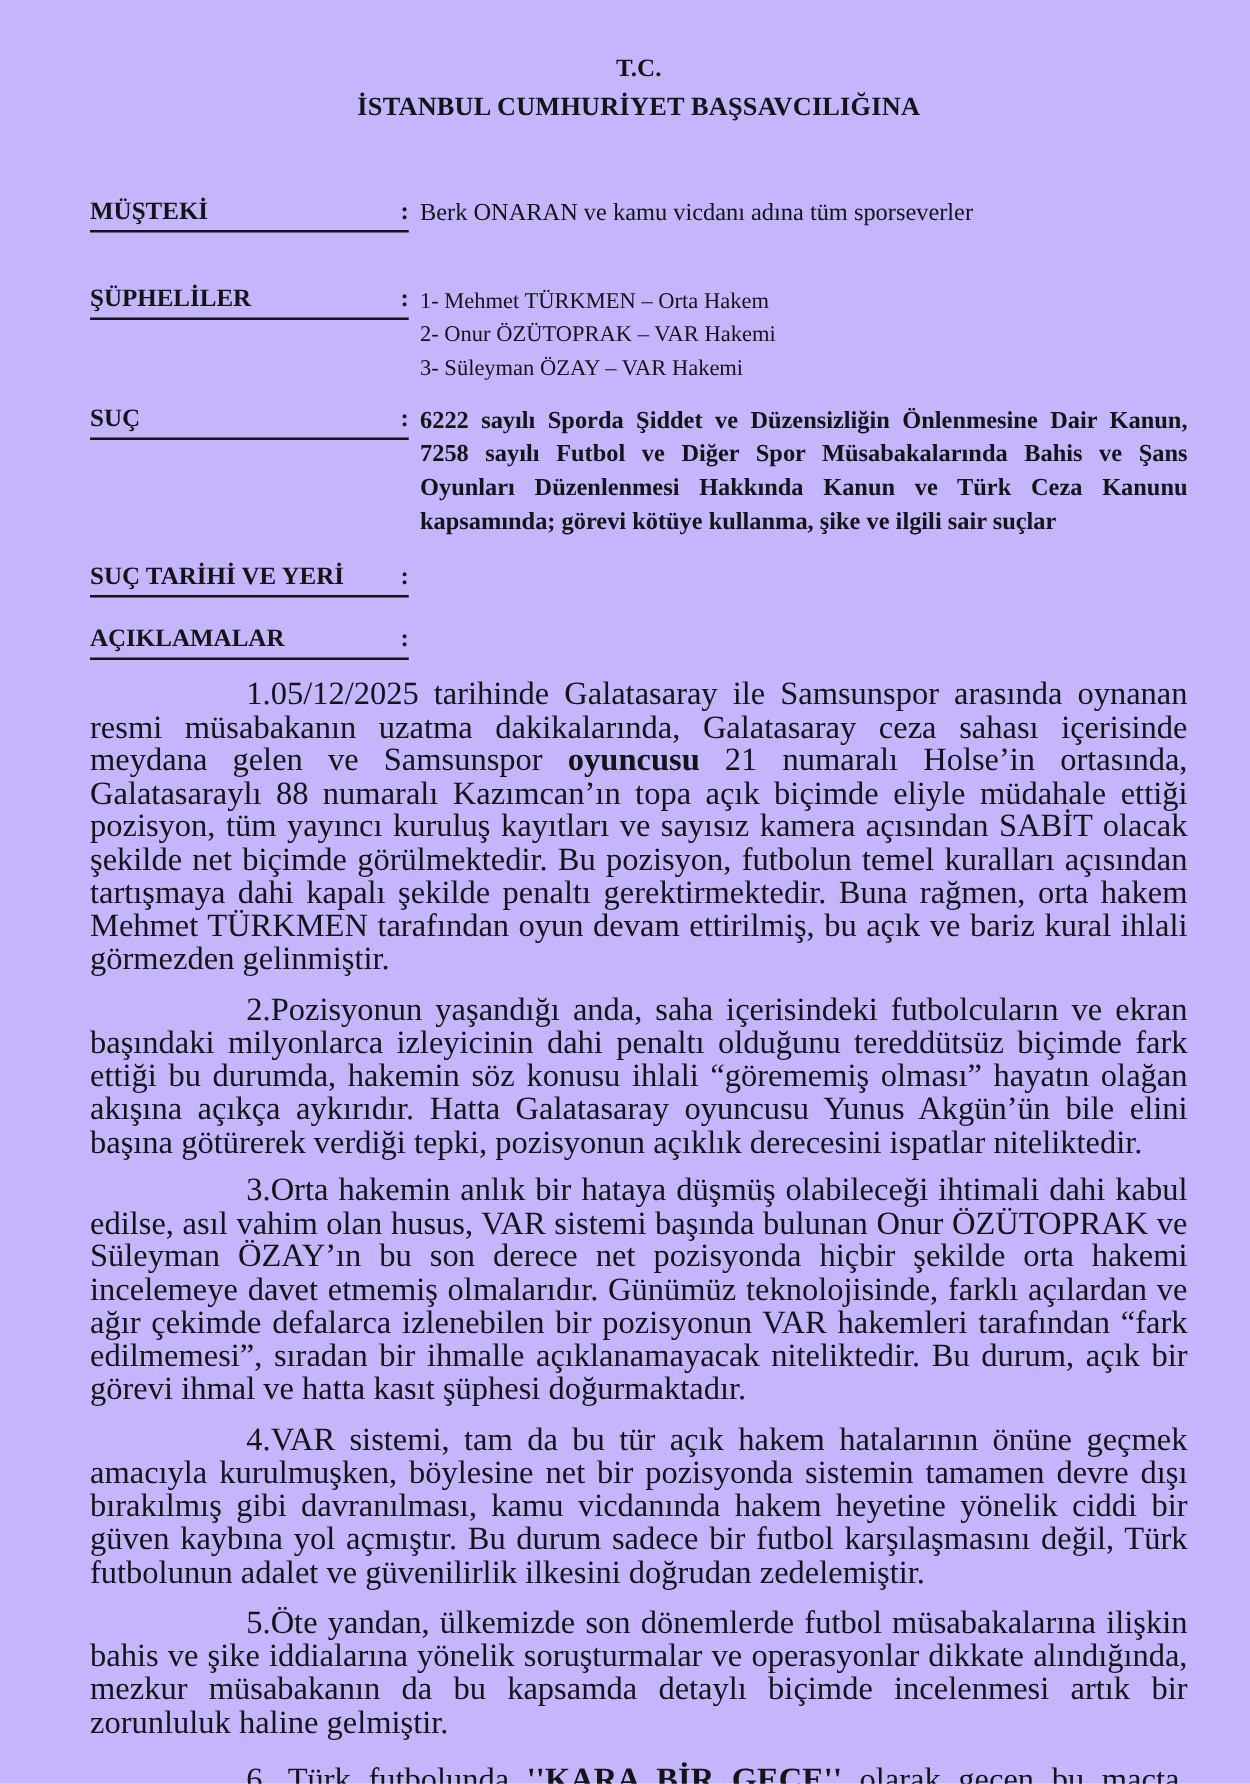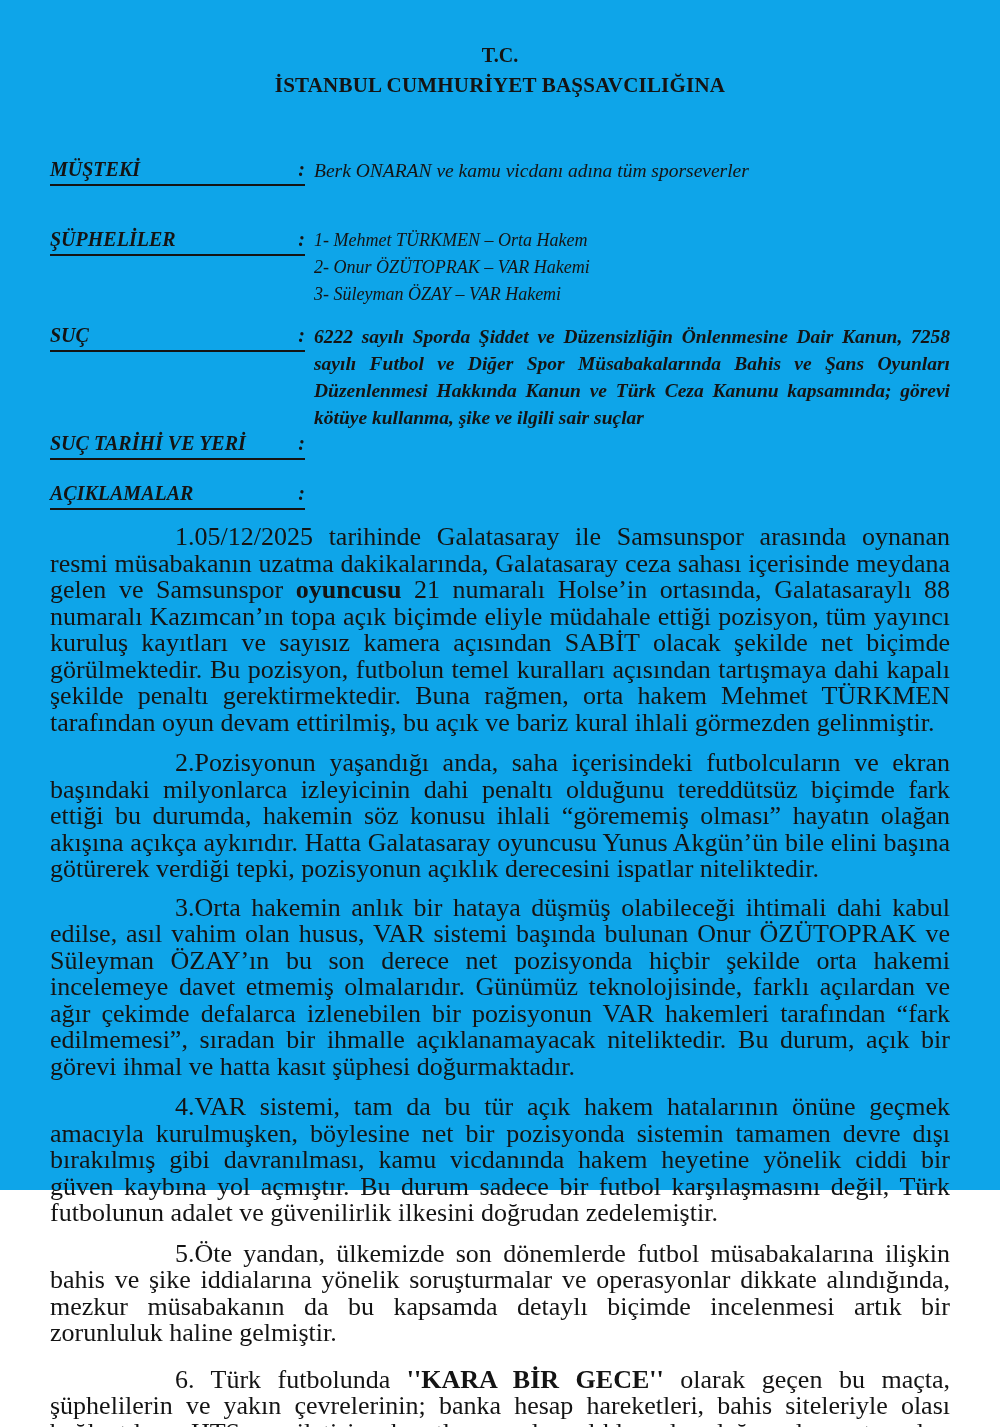--- a/index.html
+++ b/index.html
@@ -7,51 +7,51 @@
   body {
     width: 1000px;
     height: 1427px;
     overflow: hidden;
     font-family: "Liberation Serif", "DejaVu Serif", serif;
     color: #141414;
     position: relative;
   }
   .page {
     width: 1000px;
-    height: 1190px;
-    padding: 40px 50px 0 50px;
-    background: #0ea5e9;
+    height: 1427px;
+    padding: 40px 50px 0 72px;
+    background: #c4b5fd;
   }
   
   .doc-header { text-align: center; font-weight: bold; }
   .doc-header .line1 { font-size: 20px; line-height: 30px; }
   .doc-header .line2 { font-size: 21px; line-height: 31px; letter-spacing: 0.2px; }
   
-  .fields { margin-top: 56px; font-style: italic; }
+  .fields { margin-top: 56px; }
   .field-row { display: flex; align-items: flex-start; }
   .field-label {
     flex: 0 0 255px;
     display: flex;
     justify-content: space-between;
     font-weight: bold;
     font-size: 20px;
     line-height: 25px;
     border-bottom: 2px solid #141414;
     padding-bottom: 2px;
   }
   .field-value {
     flex: 1;
     margin-left: 9px;
     font-size: 19.5px;
     line-height: 27px;
   }
   .field-value.bold { font-weight: bold; text-align: justify; }
   .mt26 { margin-top: 41px; }
   .mt15 { margin-top: 15px; }
-  .mt18 { }
+  .mt18 { margin-top: 18px; }
   .mt21 { margin-top: 21px; }
   .suspect-line { font-size: 18px; line-height: 27px; }
   
   .body-text { margin-top: 13px; }
   .para {
     font-size: 26px;
     line-height: 26.5px;
     text-align: justify;
     text-indent: 125px;
     margin-top: 14px;

